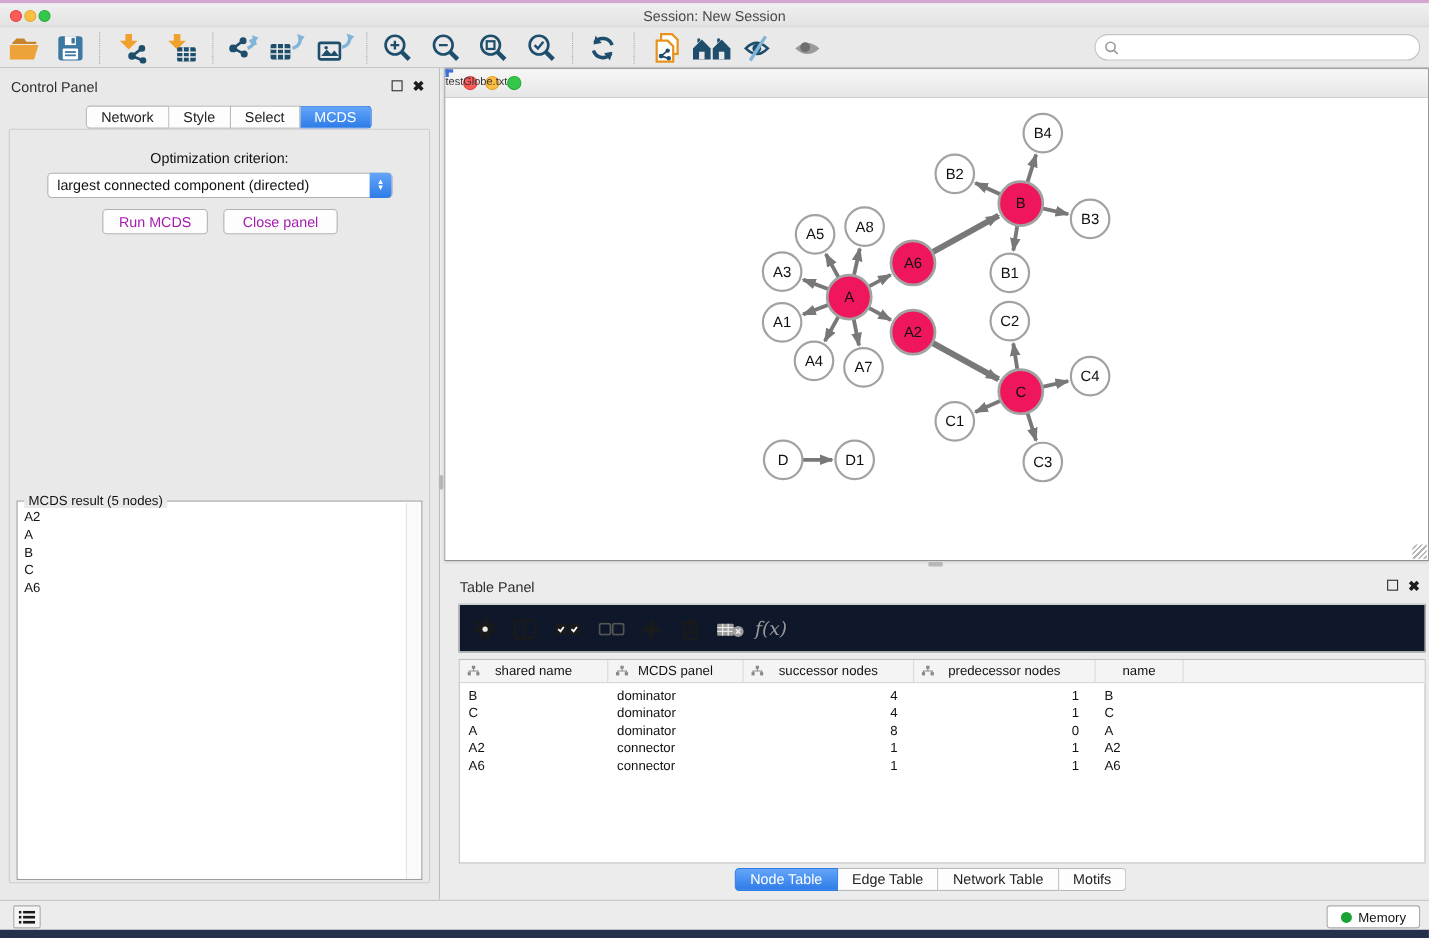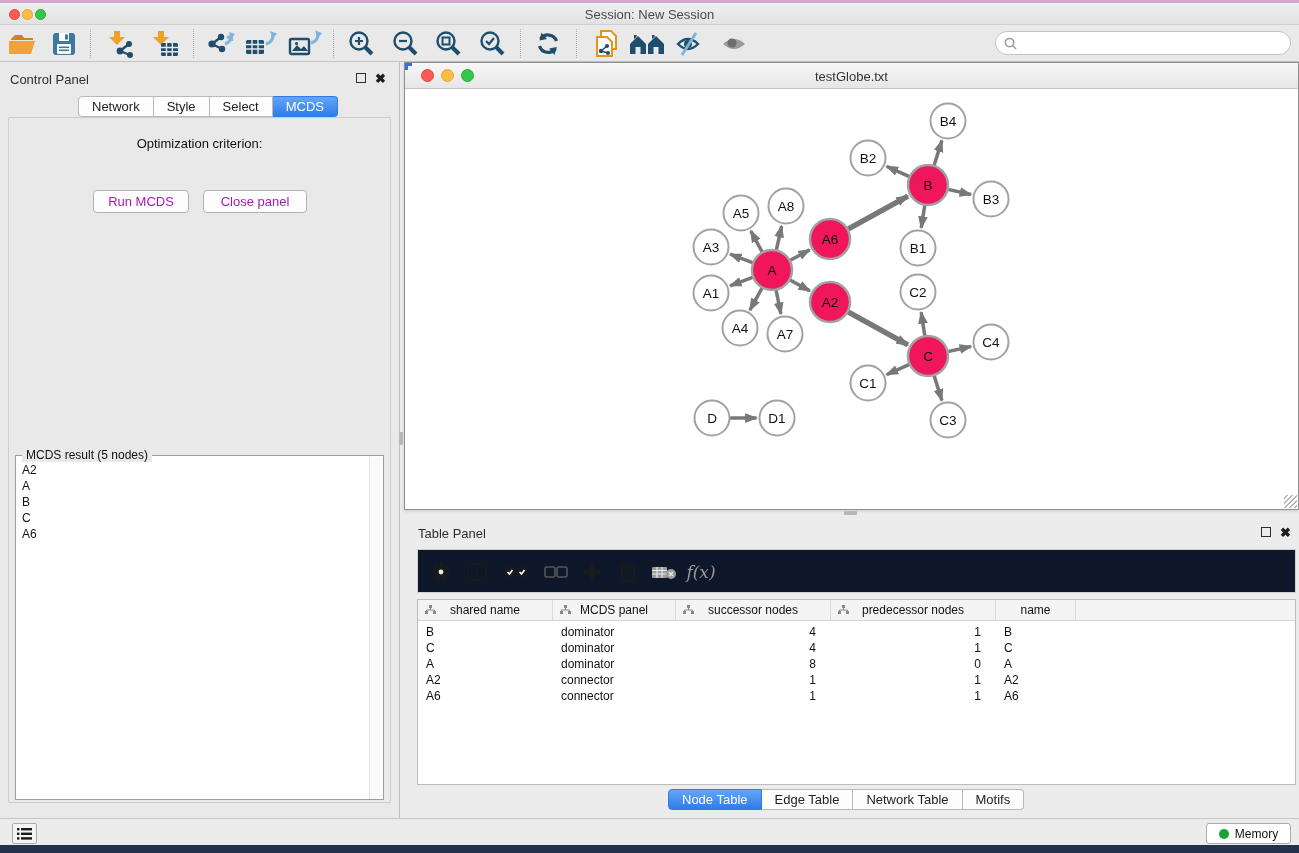--- a/index.html
+++ b/index.html
@@ -45,21 +45,21 @@
   #mcds-group { left:6px; top:337px; width:369px; height:345px; border:1px solid #9d9d9d; background:#fff; }
   #mcds-legend { position:absolute; top:-8px; left:6px; background:#e9e9e9; padding:0 4px; font-size:12px; color:#111; }
   #mcds-list { position:absolute; left:1px; top:6px; width:353px; height:337px; background:#fff; overflow:hidden; }
   .mcds-item { font-size:12px; color:#111; line-height:16px; padding-left:5px; cursor:pointer; }
   #mcds-scroll { position:absolute; right:1px; top:1px; width:13px; height:342px; background:#fafafa; border-left:1px solid #e3e3e3; cursor:pointer; }
 
   
   #net-window { left:404px; top:62px; width:895px; height:448px; border:1px solid #8f8f8f; background:#fff; box-shadow:0 1px 3px rgba(0,0,0,.15); }
   #net-titlebar { left:0; top:0; width:100%; height:26px; background:linear-gradient(#f7f7f7,#e6e6e6); border-bottom:1px solid #c6c6c6; }
   #net-titlebar .tl { width:13px; height:13px; top:6px; }
-  #net-title { width:100%; text-align:center; top:6px; font-size:13px; color:#333; }
+  #net-title { width:100%; top:6px; font-size:10px; color:#333; }
   #net-corner { left:0; top:0; width:7px; height:7px; border-left:3px solid #3a6fd8; border-top:3px solid #3a6fd8; }
   #graph-area { left:0; top:26px; width:893px; height:420px; background:#fff; }
   #resize-grip { right:1px; bottom:1px; width:13px; height:13px; cursor:nwse-resize;
      background:repeating-linear-gradient(135deg, transparent 0 2px, #b5b5b5 2px 3.5px); }
 
   
   #v-splitter-grip { left:399px; top:432px; width:4px; height:13px; background:#b7b7b7; border-radius:1px; cursor:col-resize; }
   #h-splitter-grip { left:844px; top:511px; width:13px; height:4px; background:#b7b7b7; border-radius:1px; cursor:row-resize; }
 
   
@@ -258,20 +258,27 @@
 
   <div class="abs seg-bar" style="left:78px; top:34px">
     <div class="seg">Network</div>
     <div class="seg">Style</div>
     <div class="seg">Select</div>
     <div class="seg active">MCDS</div>
   </div>
 
   <div class="abs" id="cp-content">
     <div class="abs" id="opt-label">Optimization criterion:</div>
+    <div class="abs" id="criterion-select">
+      <span>largest connected component (directed)</span>
+      <span id="criterion-stepper">
+          <span>▲</span>
+          <span>▼</span>
+        </span>
+    </div>
     <div class="btn" style="left:84px; top:72px; width:96px">Run MCDS</div>
     <div class="btn" style="left:194px; top:72px; width:104px">Close panel</div>
 
     <div class="abs" id="mcds-group">
       <span id="mcds-legend">MCDS result (5 nodes)</span>
       <div id="mcds-list">
         <div class="mcds-item">A2</div>
         <div class="mcds-item">A</div>
         <div class="mcds-item">B</div>
         <div class="mcds-item">C</div>

